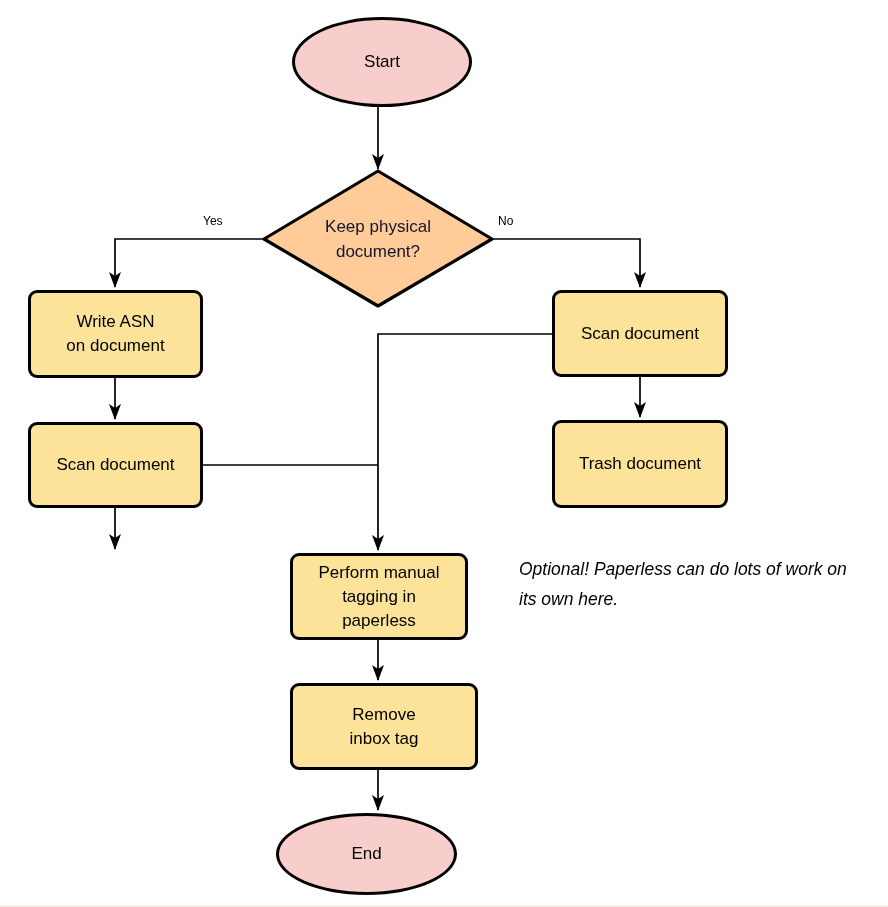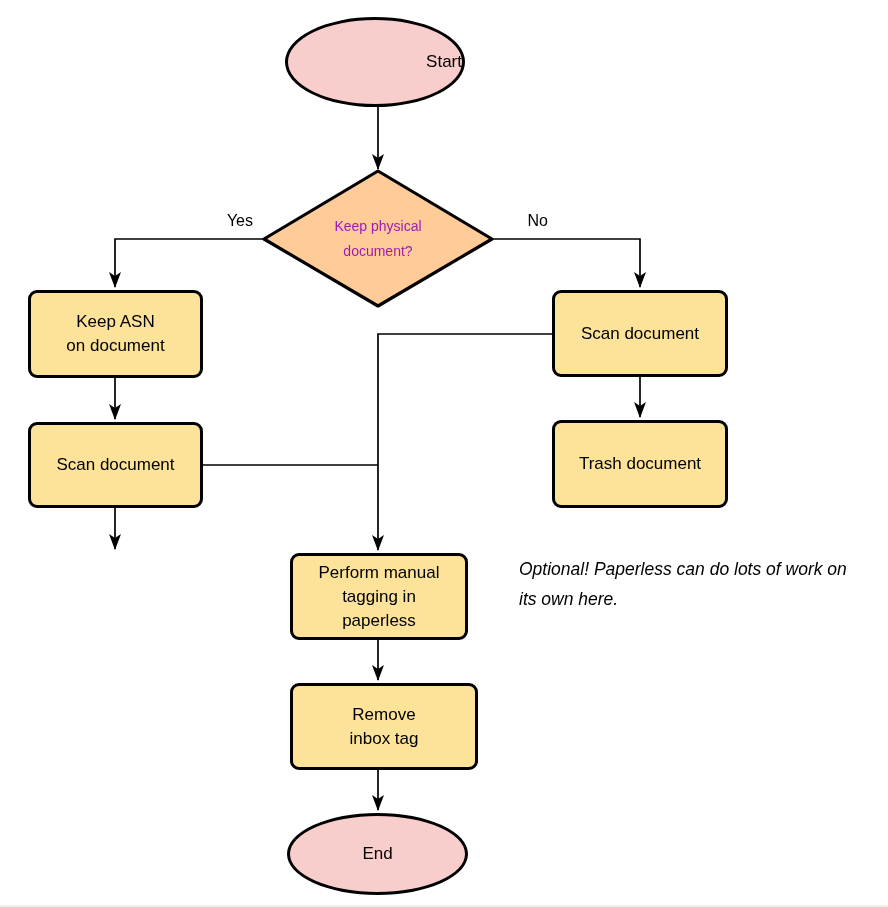--- a/index.html
+++ b/index.html
@@ -40,27 +40,27 @@
   }
   .terminal{
     background:var(--terminal-fill);
     border:3px solid var(--stroke);
     border-radius:50%;
   }
   .decision-label{
     position:absolute;
     display:flex;align-items:center;justify-content:center;
     text-align:center;
-    font-size:14px;line-height:25px;color:#a21caf;
+    font-size:17px;line-height:25px;color:#0f172a;
     white-space:pre-line;
   }
   .edge-label{
     position:absolute;
-    font-size:16px;line-height:20px;color:#000;
-    text-align:right;
+    font-size:12px;line-height:20px;color:#000;
+    text-align:left;
   }
   .annotation{
     position:absolute;
     font-size:17.5px;line-height:30px;
     font-style:italic;color:#000;
     white-space:pre-line;
   }
   .page-edge-line{
     position:absolute;left:0;bottom:0;
     width:100%;height:2px;
@@ -86,34 +86,34 @@
     <polyline points="491,239 640,239 640,287" marker-end="url(#arrow)"></polyline>
     <polyline points="115,378 115,419" marker-end="url(#arrow)"></polyline>
     <polyline points="115,508 115,549" marker-end="url(#arrow)"></polyline>
     <polyline points="640,377 640,417" marker-end="url(#arrow)"></polyline>
     <polyline points="553,334 378,334 378,550" marker-end="url(#arrow)"></polyline>
     <polyline points="203,465 378,465"></polyline>
     <polyline points="378,640 378,680" marker-end="url(#arrow)"></polyline>
     <polyline points="378,770 378,810" marker-end="url(#arrow)"></polyline>
   </svg>
 
-  <div class="node terminal" style="left:285px;top:17px;width:180px;height:90px;justify-content:flex-end;">
+  <div class="node terminal" style="left:292px;top:17px;width:180px;height:90px;">
     <span>Start</span>
   </div>
 
   <div class="decision-label" style="left:264px;top:172px;width:228px;height:134px;">
     <span>Keep physical
 document?</span>
   </div>
 
   <div class="edge-label" style="left:203px;top:211px;width:50px;">Yes</div>
   <div class="edge-label" style="left:498px;top:211px;width:50px;">No</div>
 
   <div class="node process" style="left:28px;top:290px;width:175px;height:88px;">
-    <span>Keep ASN
+    <span>Write ASN
 on document</span>
   </div>
 
   <div class="node process" style="left:28px;top:422px;width:175px;height:86px;">
     <span>Scan document</span>
   </div>
 
 
   <div class="node process" style="left:552px;top:290px;width:176px;height:87px;">
     <span>Scan document</span>
@@ -130,18 +130,18 @@
   </div>
 
   <div class="annotation" style="left:477px;top:554px;width:408px;margin-left:42px;">Optional! Paperless can do lots of work on
 its own here.</div>
 
   <div class="node process" style="left:290px;top:683px;width:188px;height:87px;">
     <span>Remove
 inbox tag</span>
   </div>
 
-  <div class="node terminal" style="left:287px;top:813px;width:181px;height:82px;">
+  <div class="node terminal" style="left:276px;top:813px;width:181px;height:82px;">
     <span>End</span>
   </div>
 
   <div class="page-edge-line"></div>
 </div>
 
 </body></html>

